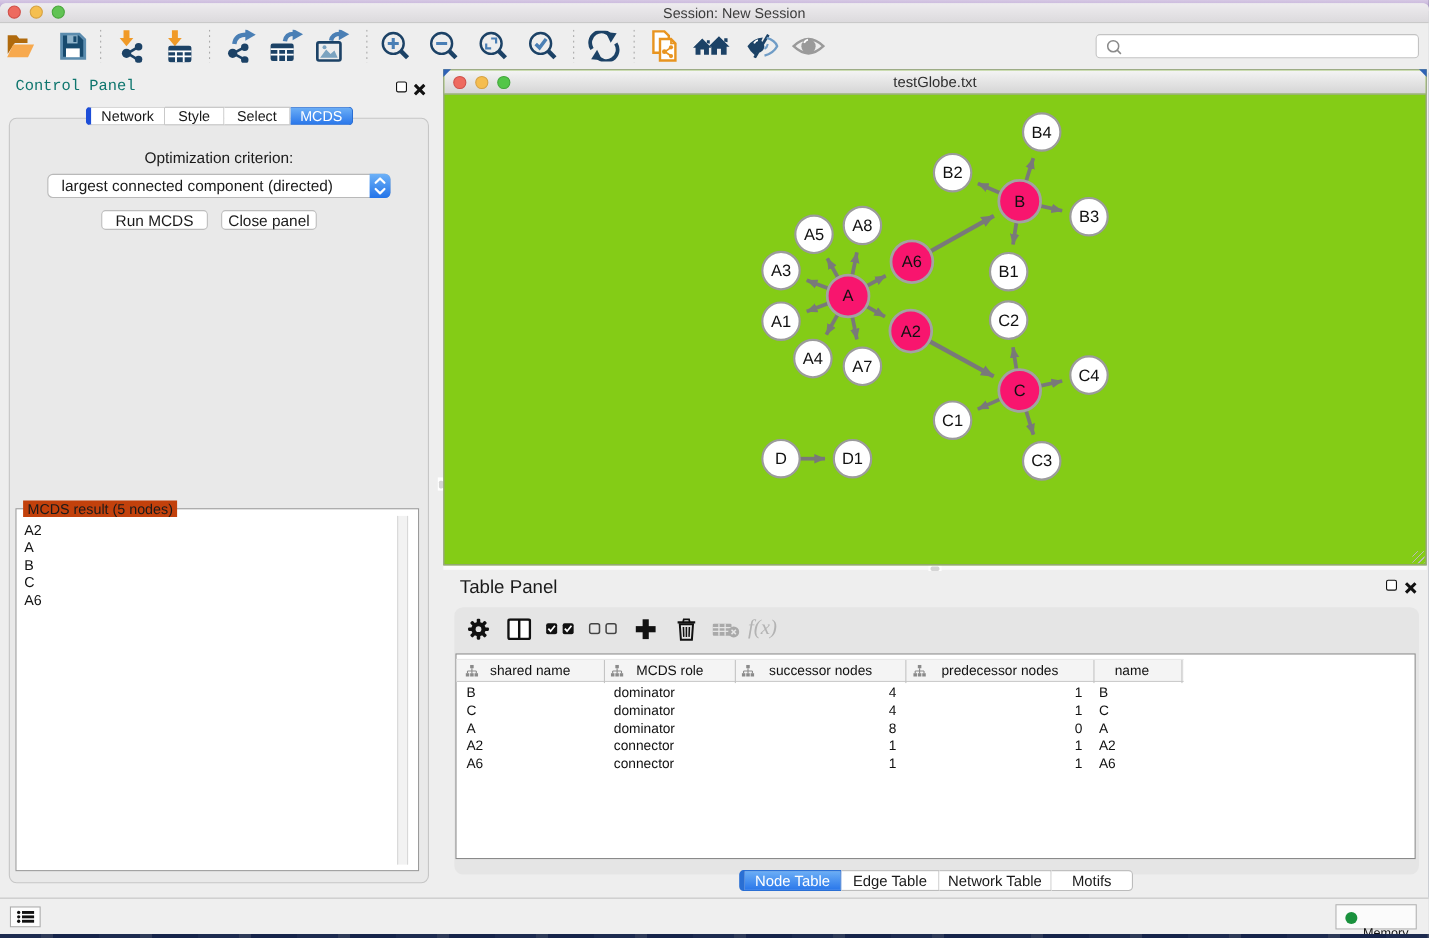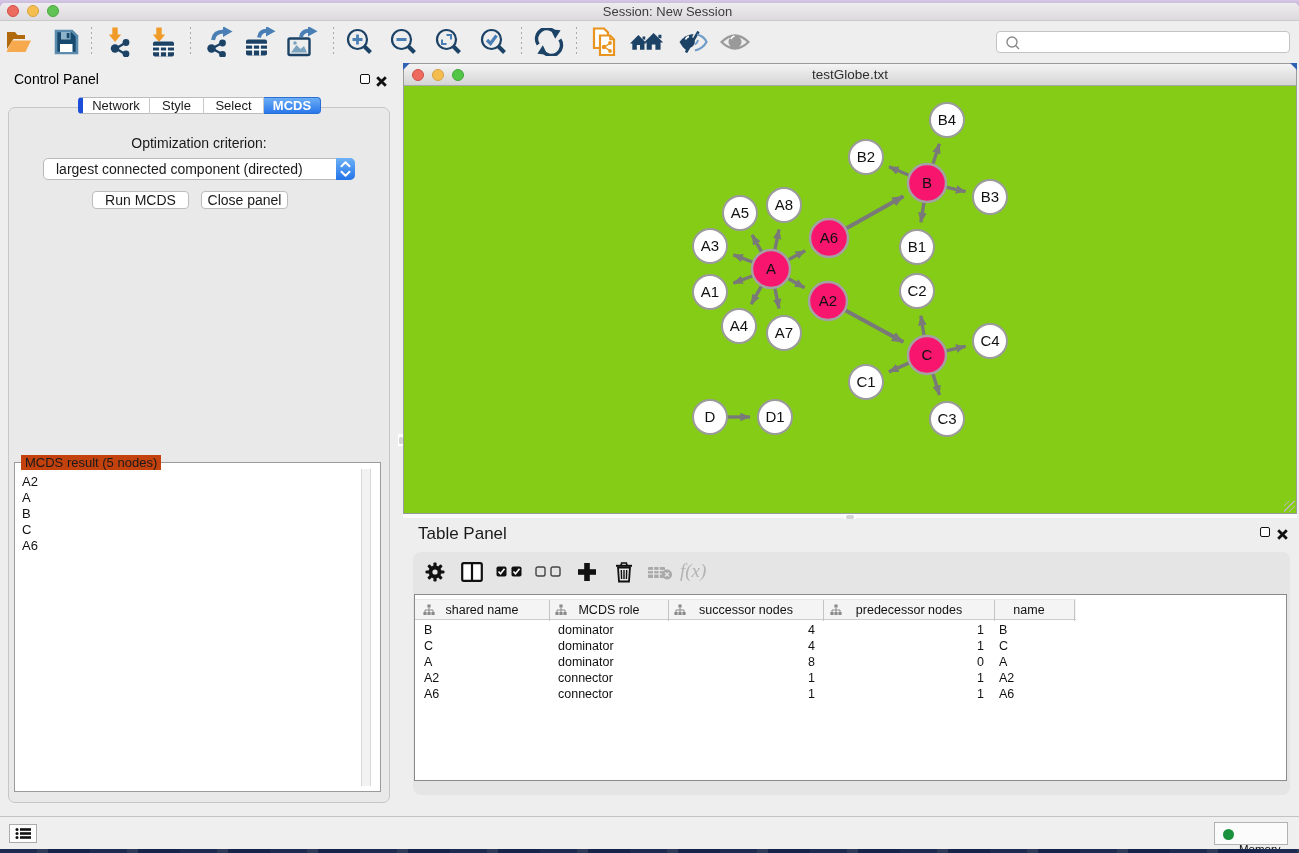--- a/index.html
+++ b/index.html
@@ -13,29 +13,29 @@
 #titlebar .t1 { left:7px; background:#ed6a5f; border:0.5px solid #d0504a; }
 #titlebar .t2 { left:27px; background:#f5bf4f; border:0.5px solid #d6a243; }
 #titlebar .t3 { left:47px; background:#61c354; border:0.5px solid #4aa73e; }
 #titlebar .ttext { position:absolute; left:0; right:0; top:1px; text-align:center; font-size:13px; color:#3c3c3c;padding-left:36px; }
 
 #toolbar { position:absolute; left:0; top:17px; width:1299px; height:46px; background:#eeeeee; border-top:1px solid #c9c9c9; }
 .tbi { position:absolute; }
 .tsep { position:absolute; top:6px; width:1px; height:30px; background-image:linear-gradient(#a9a9a9 40%, rgba(0,0,0,0) 0%); background-size:1px 5px; }
 #search { position:absolute; left:996px; top:10px; width:294px; height:22px; background:#fff; border:1px solid #c3c3c3; border-radius:4px; }
 
-#cp-title { position:absolute; left:14px; top:68px; font-size:14px; color:#000000; }
+#cp-title { position:absolute; left:14px; top:68px; font-size:14px; color:#0f766e;font-family:Liberation Mono, monospace; }
 .winbtn-sq { position:absolute; width:10px; height:10px; border:1.6px solid #111; border-radius:2px; background:#fff; }
 .winbtn-x { position:absolute; font-size:13px; font-weight:bold; color:#111; line-height:10px; }
 #cp-body { position:absolute; left:8px; top:104px; width:382px; height:696px; background:#e9e9e9; border:1px solid #c6c6c6; border-radius:7px; }
 #cp-tabs { position:absolute; left:78px; top:94px; height:17px; display:flex; z-index:5; }
 .seg { height:17px; background:#fff; border-top:1px solid #bcbcbc; border-bottom:1px solid #bcbcbc; border-right:1px solid #c9c9c9; font-size:13px; color:#1a1a1a; text-align:center; line-height:16px; }
 .seg.first { border-left:5px solid #1d4ed8; border-radius:4px 0 0 4px;text-align:center; }
 .seg.last { border-radius:0 4px 4px 0; border-right:1px solid #bcbcbc; }
-.seg.sel { background:linear-gradient(#6baef6,#2a77ea); color:#fff; border-color:#2a6fd4;font-weight:bold; }
+.seg.sel { background:linear-gradient(#6baef6,#2a77ea); color:#fff; border-color:#2a6fd4; }
 #opt-label { position:absolute; left:8px; top:132px; width:382px; text-align:center; font-size:14px; color:#1a1a1a; }
 #combo { position:absolute; left:43px; top:155px; width:312px; height:22px; background:#fff; border:1px solid #b9b9b9; border-radius:5px; font-size:14px; color:#1a1a1a; line-height:20px; padding-left:12px; }
 #combo .step { position:absolute; right:-1px; top:-1px; width:19px; height:22px; background:linear-gradient(#6db1f7,#2374e9); border-radius:0 5px 5px 0; }
 .pbtn { position:absolute; top:188px; height:18px; background:#fff; border:1px solid #bdbdbd; border-radius:4px; font-size:14px; color:#1a1a1a; text-align:center; line-height:16px; }
 #groupbox { position:absolute; left:14px; top:459px; width:367px; height:330px; border:1px solid #9a9a9a; background:#fff; }
 #groupbox .gtitle { position:absolute; left:6px; top:-8px; background:#c2410c; padding:0 4px; font-size:13px; color:#1a1a1a; }
 #mcds-list { position:absolute; left:7px; top:11px; font-size:13px; color:#111; line-height:16px; }
 #gb-scroll { position:absolute; left:346px; top:6px; bottom:5px; width:10px; background:#f2f2f2; border-left:1px solid #d8d8d8; border-right:1px solid #d8d8d8; }
 
 #netwin { position:absolute; left:403px; top:60px; width:894px; height:451px; border:1px solid #9b9b9b; background:#84cc16; }
@@ -494,20 +494,26 @@
         <div class="trow" style="left:300px; top:74.8px; width:100px; text-align:right;">1</div>
         <div class="trow" style="left:469px; top:74.8px; width:100px; text-align:right;">1</div>
         <div class="trow" style="left:584px; top:74.8px;">A2</div>
         <div class="trow" style="left:9px; top:90.8px;">A6</div>
         <div class="trow" style="left:143px; top:90.8px;">connector</div>
         <div class="trow" style="left:300px; top:90.8px; width:100px; text-align:right;">1</div>
         <div class="trow" style="left:469px; top:90.8px; width:100px; text-align:right;">1</div>
         <div class="trow" style="left:584px; top:90.8px;">A6</div>
     </div>
   </div>
+  <div id="tp-tabs">
+    <div class="seg first sel" style="width:93px;">Node Table</div>
+    <div class="seg" style="width:89px;">Edge Table</div>
+    <div class="seg" style="width:102px;">Network Table</div>
+    <div class="seg last" style="width:74px;">Motifs</div>
+  </div>
 
   <div id="statusbar">
     <div id="listbtn">
         <svg width="26" height="17" style="position:absolute;left:0px;top:0px">
           <g fill="#111">
             <circle cx="7" cy="4.5" r="1.5"></circle>
             <rect x="10" y="3.2" width="11" height="2.6"></rect>
             <circle cx="7" cy="8.5" r="1.5"></circle>
             <rect x="10" y="7.2" width="11" height="2.6"></rect>
             <circle cx="7" cy="12.5" r="1.5"></circle>

